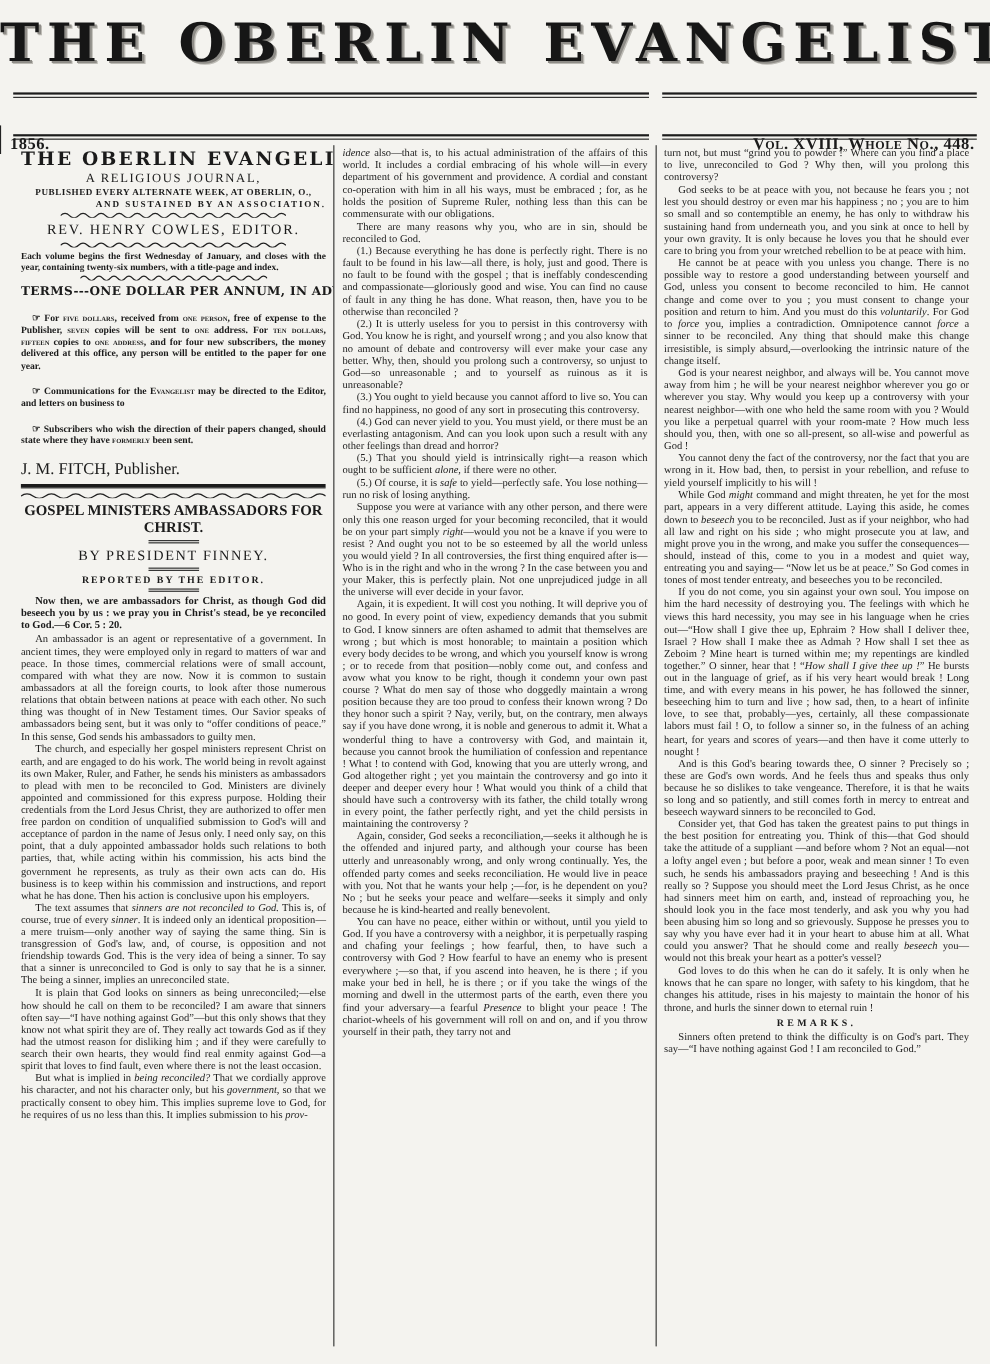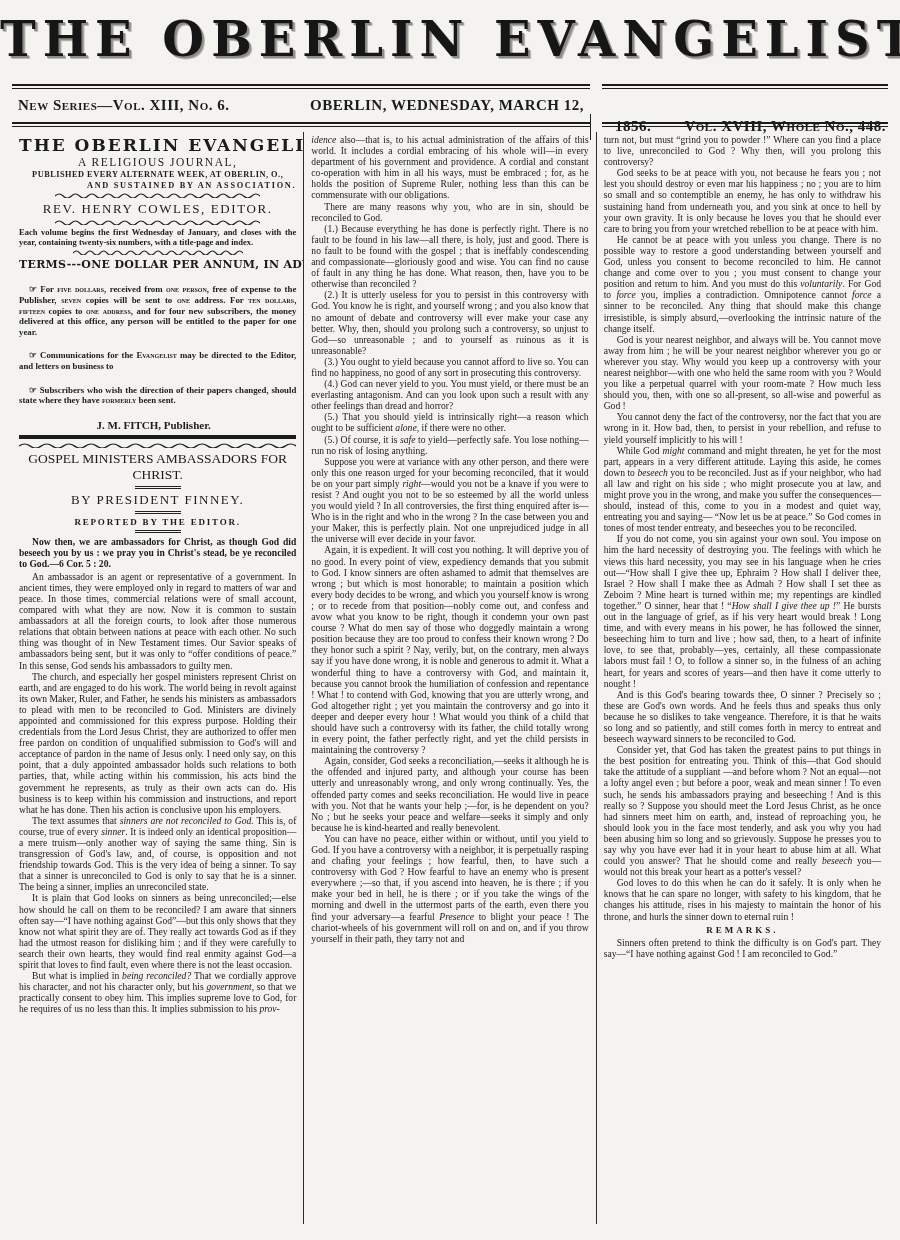--- a/index.html
+++ b/index.html
@@ -21,42 +21,42 @@
   .hr-pair { display:flex; padding:0 12px; }
   .hr-pair .seg { height:5px; border-top:2.5px solid #1c1c1c; border-bottom:1px solid #1c1c1c; }
   .hr-pair .seg-left { width:578px; margin-right:12px; }
   .hr-pair .seg-right { flex:1; }
   .dateline { display:flex; height:33px; align-items:center; font-weight:bold; }
   .dateline-left {
     width:590px; display:flex; justify-content:space-between; align-items:center;
     padding:0 6px 0 18px;
   }
   .dateline-right {
-    flex:1; display:flex; justify-content:space-between; align-items:center;
-    border-left:1.5px solid #222; padding:0 14px 0 24px; height:26px;margin-top:42px;
+    flex:1; display:flex; justify-content:space-between; align-items:flex-end;
+    border-left:1.5px solid #222; padding:0 14px 0 8px; height:26px;margin-top:42px;
   }
   .dl-text { font-size:15px; font-variant:small-caps; letter-spacing:0.5px; white-space:nowrap; }
   .dl-caps { font-size:15px; letter-spacing:0.5px; white-space:nowrap; }
   
   .content { display:flex; margin:5px 12px 0 12px; height:1092px; }
   .col { flex:1; padding:2px 7px 0 7px; overflow:hidden; }
   .col + .col { border-left:1.3px solid #2c2c2c; }
   
   .paper-title { font-family:"DejaVu Serif", serif; font-weight:bold; font-size:17px; letter-spacing:2px; text-align:center; margin:1px 0 1px; white-space:nowrap; }
   .journal-sub { font-size:11.5px; letter-spacing:1.5px; text-align:center; margin:1px 0; }
   .pub-line  { font-size:8.3px; font-weight:bold; letter-spacing:0.5px; text-align:center; margin-top:2px; white-space:nowrap; }
   .pub-line2 { font-size:8.3px; font-weight:bold; letter-spacing:1.7px; text-align:right; margin-top:2px; white-space:nowrap; }
   .editor-line { font-size:13px; letter-spacing:1.6px; text-align:center; margin:3px 0 1px; white-space:nowrap; }
   .vol-note { font-size:8.5px; font-weight:bold; line-height:10.2px; text-align:justify; margin:2px 0 1px; }
   .terms-heading { font-family:"DejaVu Serif", serif; font-size:11px; font-weight:bold; text-align:center; letter-spacing:0.3px; margin:3px 0 2px; white-space:nowrap; }
   .terms-para { font-size:8.8px; font-weight:bold; line-height:10.6px; text-align:justify; text-indent:10px; margin:13px 0; }
-  .publisher-line { text-align:center; font-weight:bold; font-size:11px; padding-right:8px; margin:1px 0 3px; }
+  .publisher-line { text-align:left; font-weight:normal; font-size:15px; padding-right:8px; margin:1px 0 3px; }
   .thickthin { border-top:3px solid #1b1b1b; border-bottom:1px solid #1b1b1b; height:3px; margin:4px 0 3px; }
   .sermon-heading { font-family:"DejaVu Serif", serif; font-size:23px; letter-spacing:5px; text-align:center; margin:3px 0 2px; white-space:nowrap; }
-  .article-title { font-size:13.5px; font-weight:normal; text-align:center; line-height:16px; margin:3px 2px 1px; }
+  .article-title { font-size:13.5px; font-weight:bold; text-align:center; line-height:16px; margin:3px 2px 1px; }
   .byline { font-size:13px; letter-spacing:1.5px; text-align:center; margin:3px 0 1px; }
   .reported { font-size:9px; font-weight:bold; letter-spacing:1.8px; text-align:center; margin:3px 0 1px; }
   .scripture-para { font-size:9.6px; font-weight:bold; line-height:11px; text-align:justify; text-indent:13px; margin:3px 0 2px; }
   
   .wavy { display:block; margin:2px auto; }
   .wavy-200 { width:205px; height:6px; }
   .wavy-170 { width:170px; height:6px; }
   .wavy-full { width:100%; height:6px; margin:3px auto 2px; }
   .mini-rule { width:46px; height:3px; border-top:1px solid #222; border-bottom:1px solid #222; margin:3px auto; }
   
@@ -72,24 +72,20 @@
 <header class="masthead">
   <h1 class="masthead-title">THE OBERLIN EVANGELIST.</h1>
 </header>
 
 <div class="hr-pair">
   <div class="seg seg-left"></div>
   <div class="seg seg-right"></div>
 </div>
 
 <div class="dateline">
-  <div class="dateline-left">
-    <span class="dl-text">New Series—Vol. XIII, No. 6.</span>
-    <span class="dl-caps">OBERLIN, WEDNESDAY, MARCH 12,</span>
-  </div>
   <div class="dateline-right">
     <span class="dl-caps">1856.</span>
     <span class="dl-text">Vol. XVIII, Whole No., 448.</span>
   </div>
 </div>
 
 <div class="hr-pair">
   <div class="seg seg-left"></div>
   <div class="seg seg-right"></div>
 </div>

